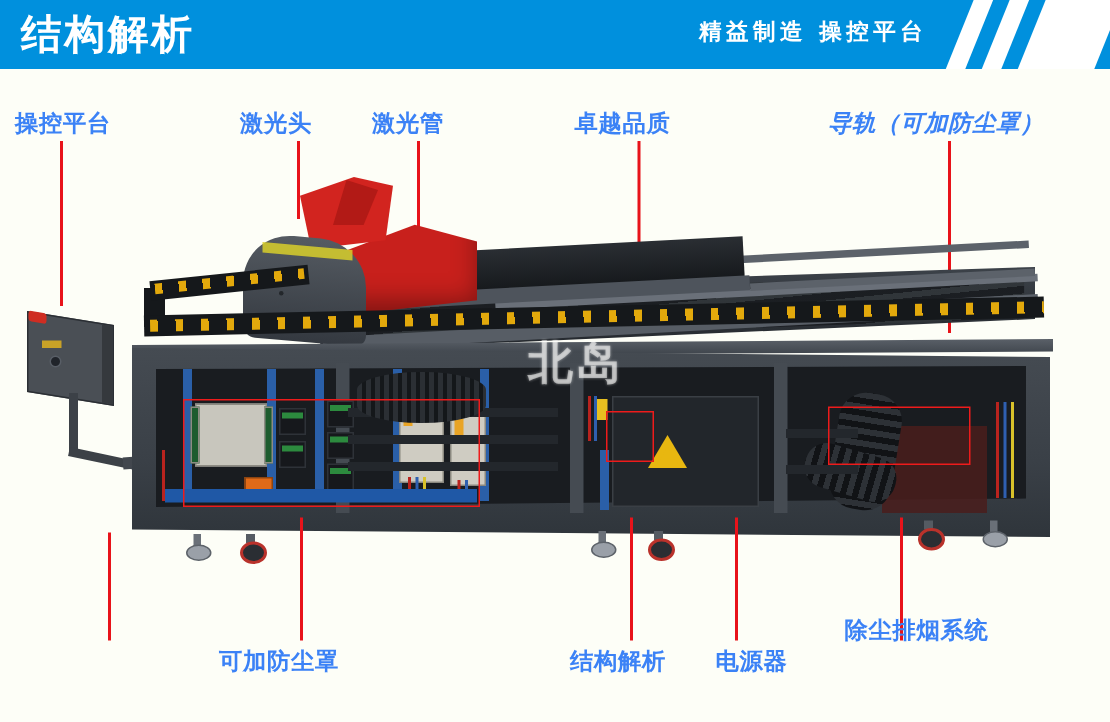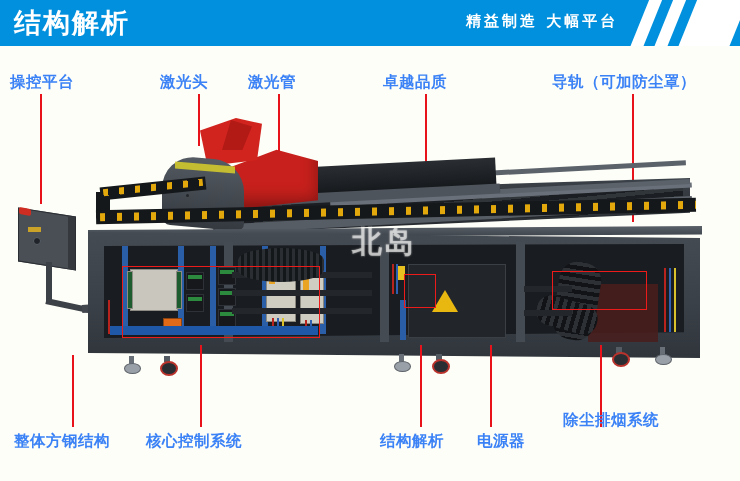--- a/index.html
+++ b/index.html
@@ -188,34 +188,34 @@
     font-family:Liberation Mono, monospace;
   }
 </style>
 </head>
 <body>
 
 <div id="stage">
 
   <div class="banner">
     <div class="banner-title">结构解析</div>
-    <div class="banner-slogan">精益制造  大幅平台</div>
+    <div class="banner-slogan">精益制造  操控平台</div>
     <div class="stripes">
       <div class="stripe s1"></div>
       <div class="stripe s2"></div>
       <div class="stripe s3"></div>
       <div class="stripe s4"></div>
     </div>
   </div>
 
   <div class="lbl" style="left:10px;top:72px;">操控平台</div>
   <div class="lbl" style="left:160px;top:72px;">激光头</div>
   <div class="lbl" style="left:248px;top:72px;">激光管</div>
   <div class="lbl" style="left:383px;top:72px;">卓越品质</div>
-  <div class="lbl" style="left:552px;top:72px;">导轨（可加防尘罩）</div>
+  <div class="lbl" style="left:552px;top:72px;font-style:italic;">导轨（可加防尘罩）</div>
 
   <div class="leader" style="left:40px;top:94px;height:110px;"></div>
   <div class="leader" style="left:198px;top:94px;height:52px;"></div>
   <div class="leader" style="left:278px;top:94px;height:112px;"></div>
   <div class="leader" style="left:425px;top:94px;height:118px;"></div>
   <div class="leader" style="left:632px;top:94px;height:128px;"></div>
 
   <div class="machine">
 
     <div class="pendant-box"></div>
@@ -354,19 +354,18 @@
   </div>
 
   <div class="wm">北岛</div>
 
   <div class="leader" style="left:72px;top:355px;height:72px;"></div>
   <div class="leader" style="left:200px;top:345px;height:82px;"></div>
   <div class="leader" style="left:420px;top:345px;height:82px;"></div>
   <div class="leader" style="left:490px;top:345px;height:82px;"></div>
   <div class="leader" style="left:600px;top:345px;height:82px;"></div>
 
-  <div class="lbl" style="left:14px;top:431px;">整体方钢结构</div>
-  <div class="lbl" style="left:146px;top:431px;">核心控制系统</div>
+  <div class="lbl" style="left:146px;top:431px;">可加防尘罩</div>
   <div class="lbl" style="left:380px;top:431px;">结构解析</div>
   <div class="lbl" style="left:477px;top:431px;">电源器</div>
   <div class="lbl" style="left:551px;top:410px;padding-left:12px;">除尘排烟系统</div>
 
 </div>
 
 </body></html>

